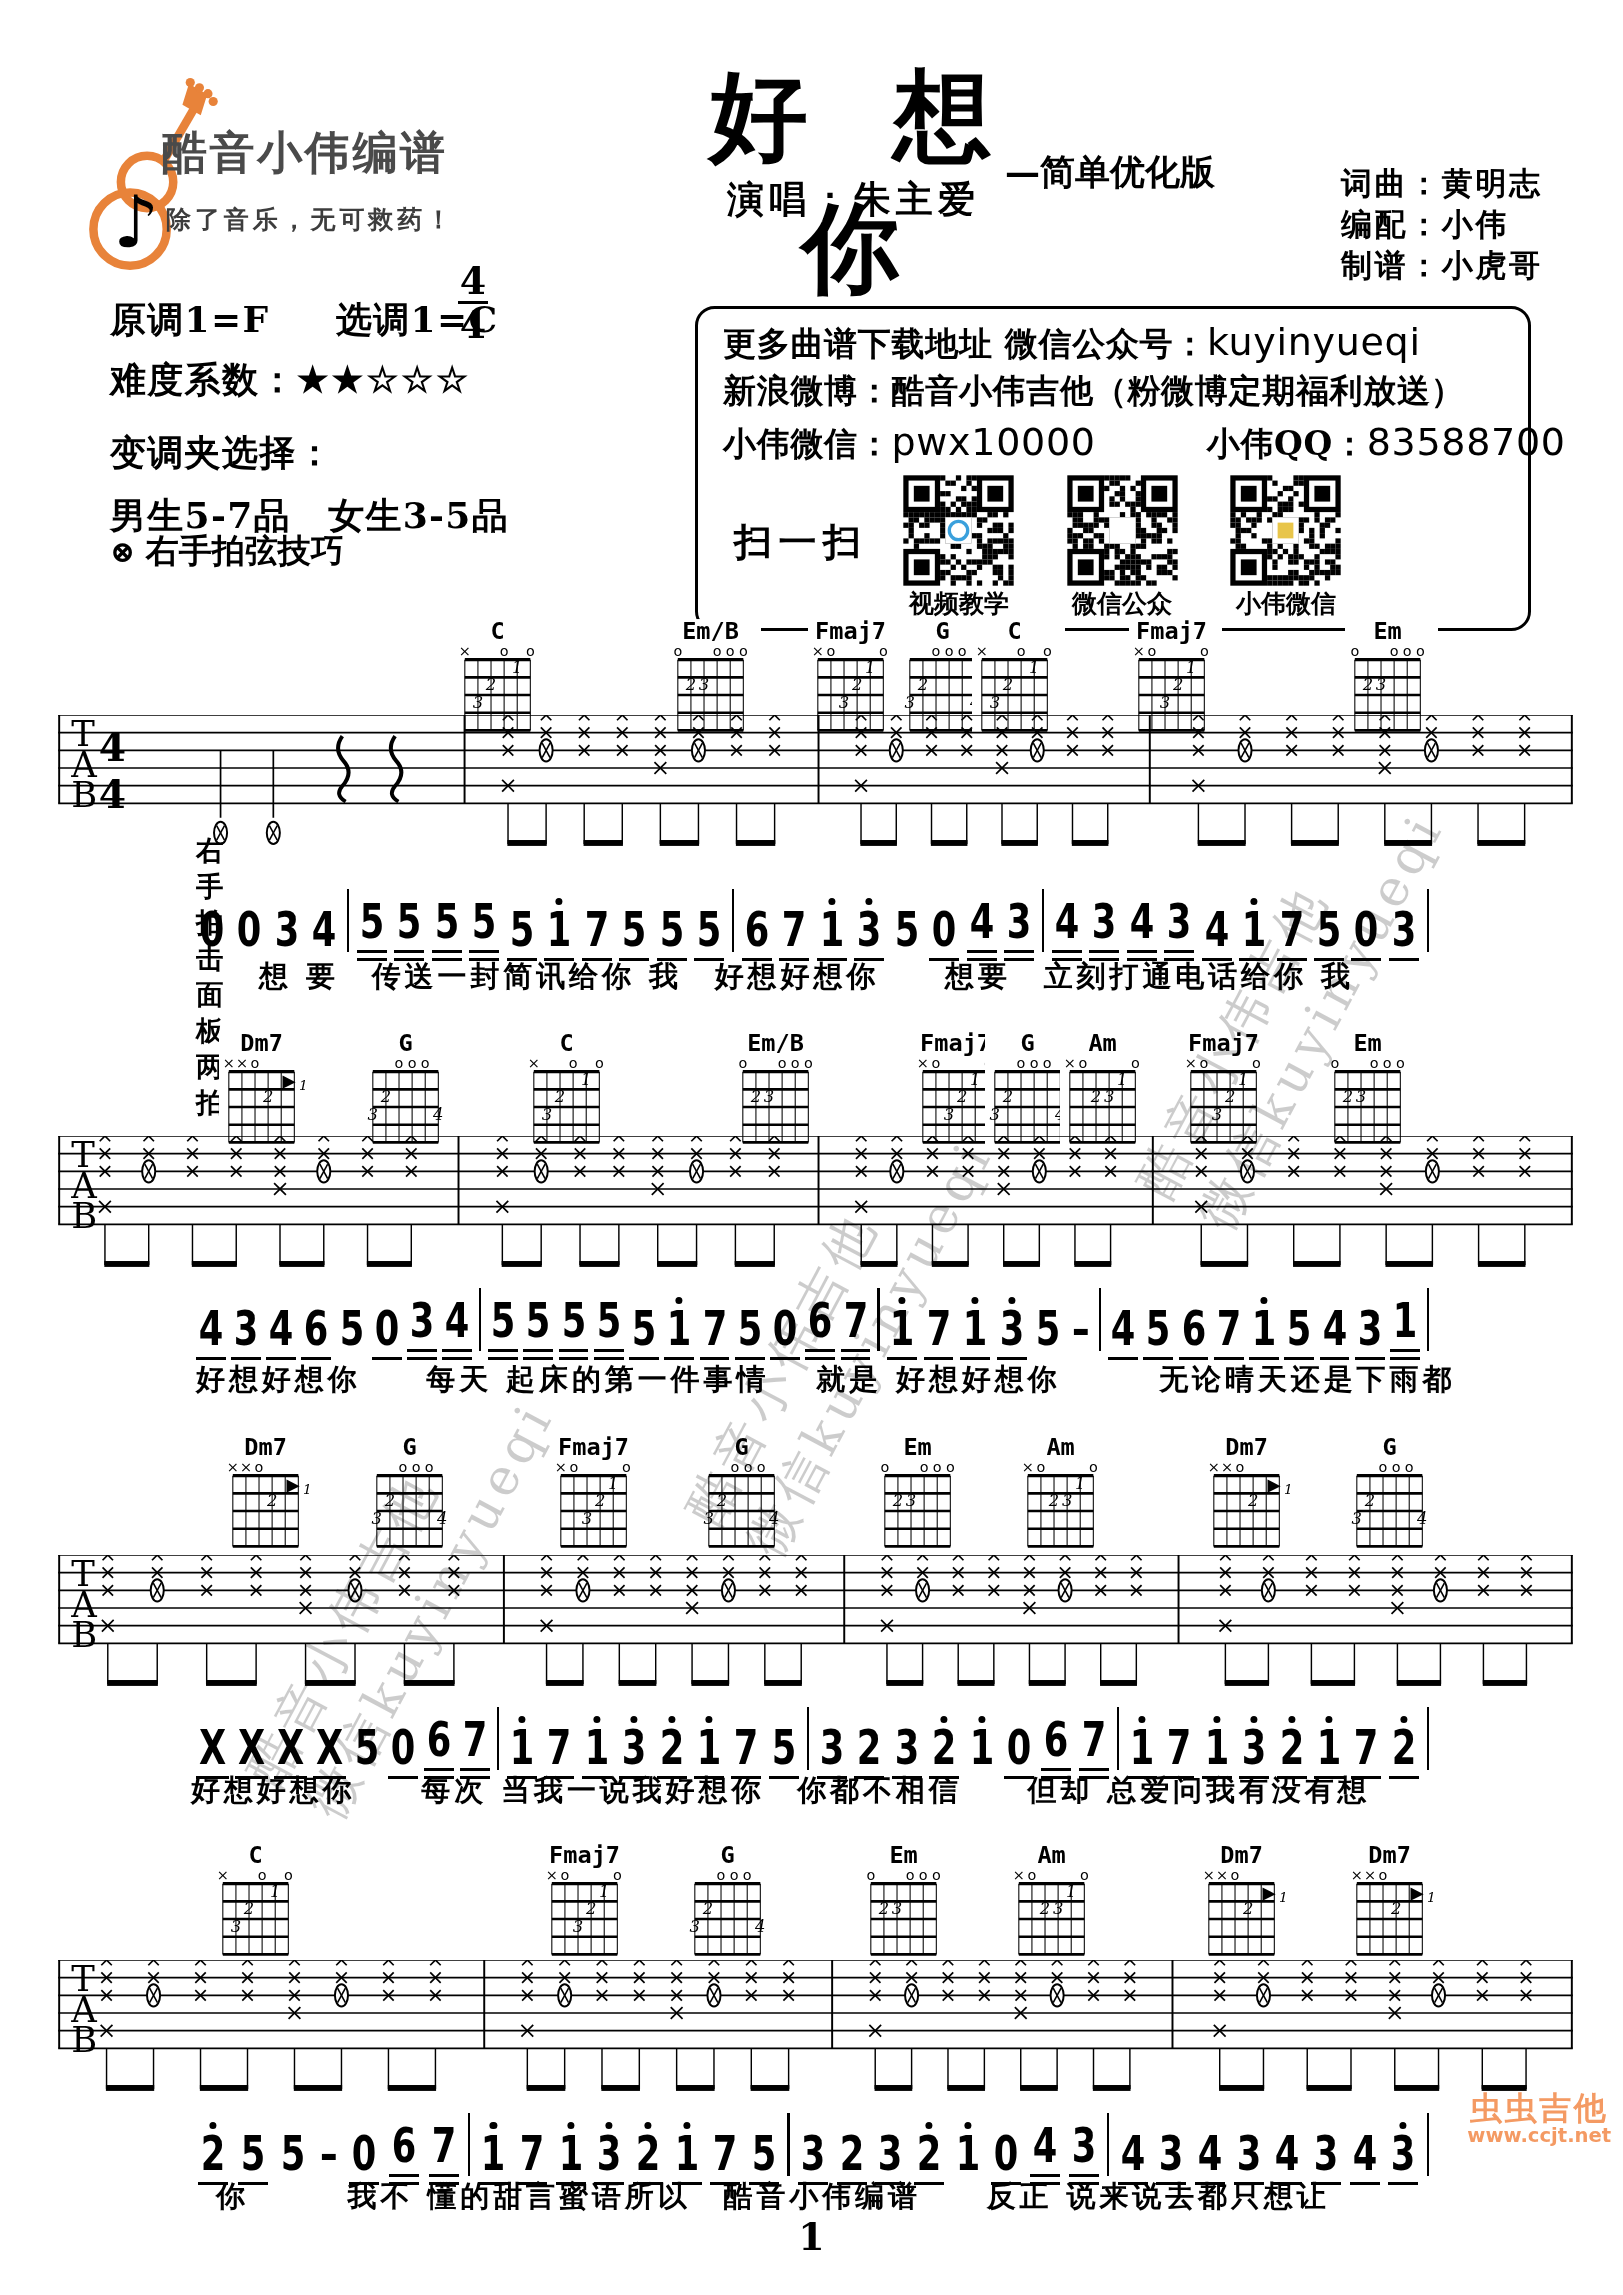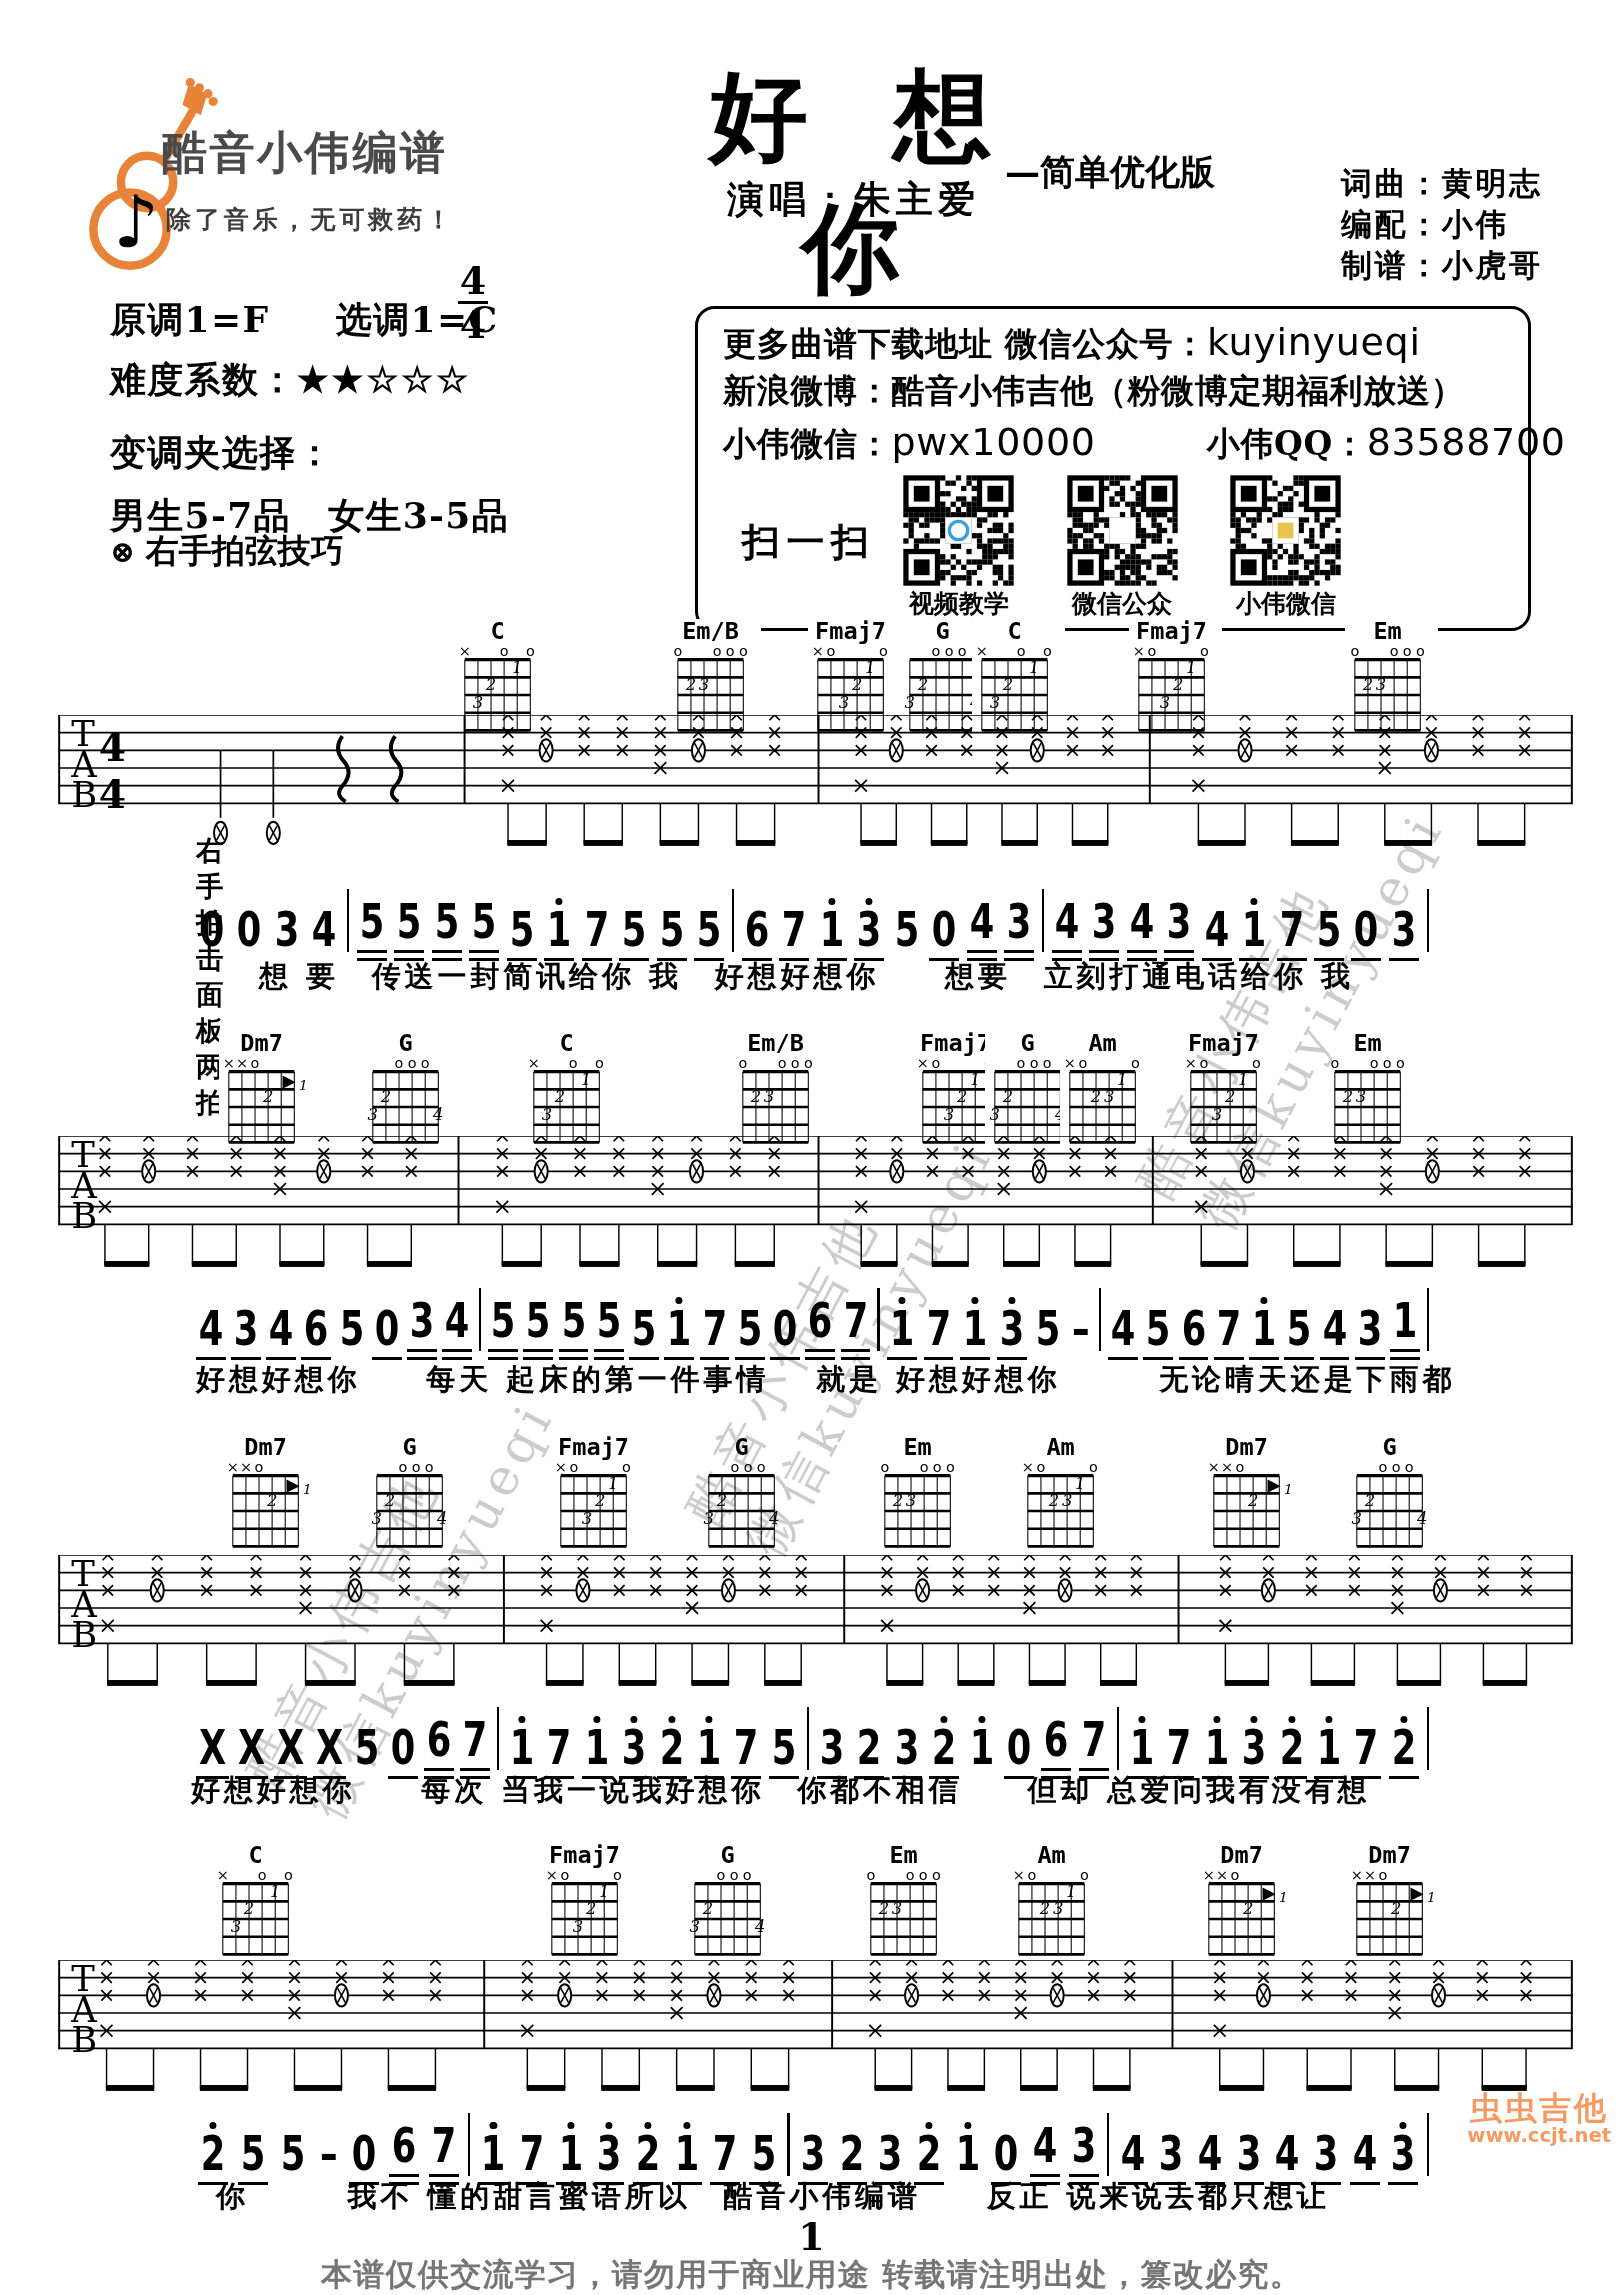--- a/index.html
+++ b/index.html
@@ -31,21 +31,21 @@
   .stars{letter-spacing:2.6px;}
 
   
   #contact-box{left:695px;top:306px;width:830px;height:319px;border:3.9px solid #000;border-radius:19.6px;}
   .cb-line{position:absolute;left:25px;font-weight:700;font-size:33px;letter-spacing:0.7px;white-space:nowrap;}
   .cb-val{font-family:"DejaVu Sans","Liberation Sans",sans-serif;font-size:38px;font-weight:400;}
   #cb-l1{top:10.5px;}
   #cb-l2{top:60px;}
   #cb-l3{top:111px;}
   #cb-l3 .gap{display:inline-block;width:111px;}
-  #cb-scan{position:absolute;left:36px;top:208px;font-size:38px;font-weight:700;letter-spacing:6.5px;margin-left:8px;}
+  #cb-scan{position:absolute;left:36px;top:208px;font-size:38px;font-weight:700;letter-spacing:6.5px;}
   .qr{position:absolute;top:165px;}
   .qr-caption{position:absolute;width:118px;text-align:center;font-size:25px;font-weight:700;top:278px;}
 
   
   .chord-diagram{position:absolute;}
   .tab-svg{position:absolute;left:58px;}
   .tab-annotation{position:absolute;font-size:27.5px;font-weight:700;letter-spacing:1.3px;}
 
   .jianpu{position:absolute;left:193px;width:1240px;display:flex;align-items:flex-end;
           font-family:"DejaVu Sans","Liberation Sans",sans-serif;}
@@ -2515,15 +2515,14 @@
         <div>酷音小伟吉他</div>
         <div>微信kuyinyueqi</div>
       </div>
     </div>
   <div class="abs" id="wm-corner">
     <div class="l1">虫虫吉他</div>
     <div class="l2">www.ccjt.net</div>
   </div>
 
   <div class="abs" id="page-number">1</div>
-  <div class="abs" id="disclaimer">本谱仅供交流学习，请勿用于商业用途 转载请注明出处，篡改必究。</div>
 </div>
 
 
 </body></html>

